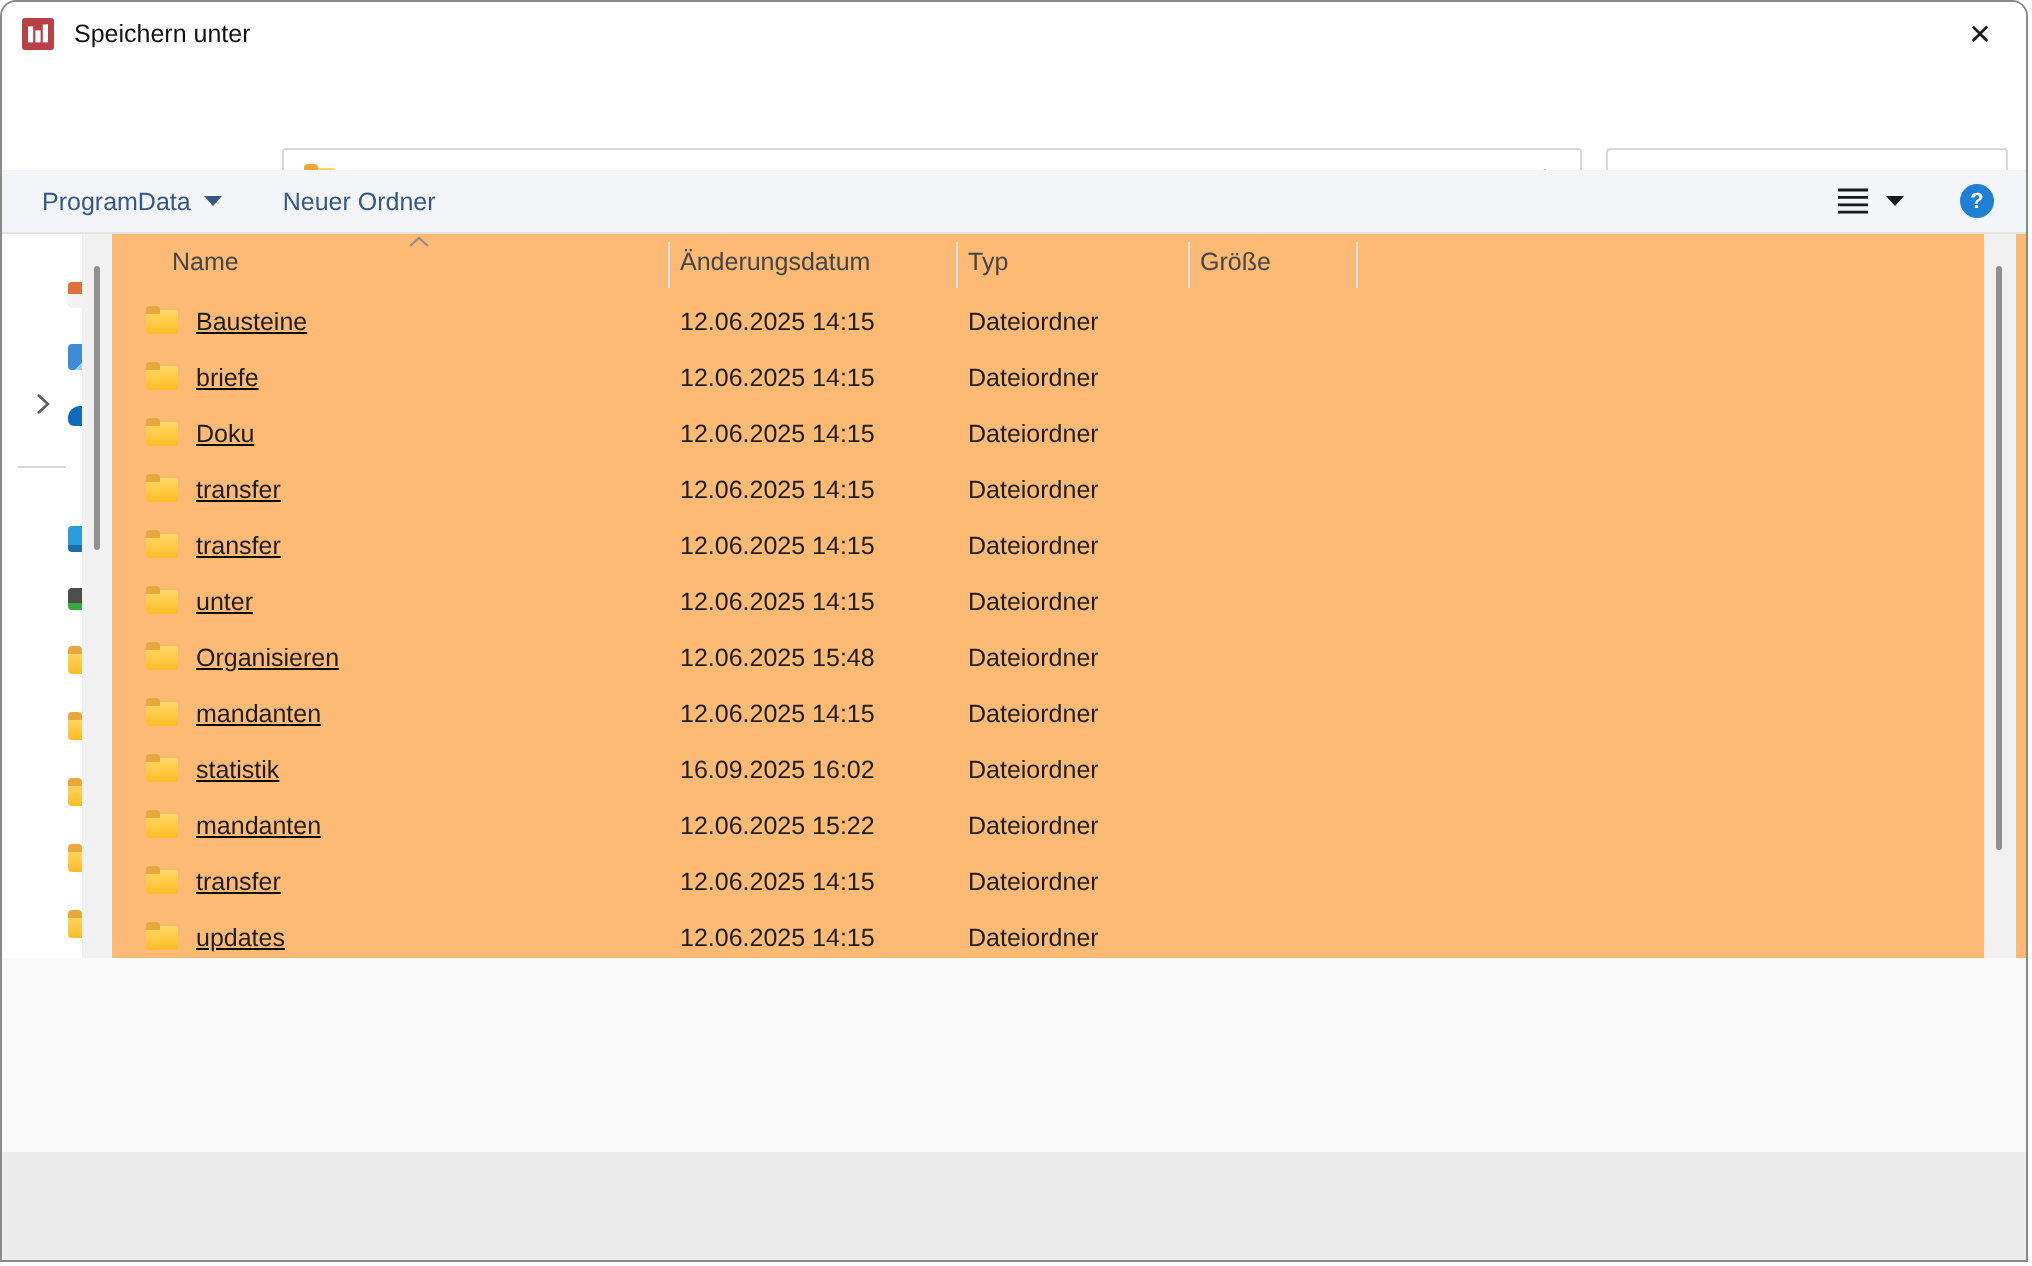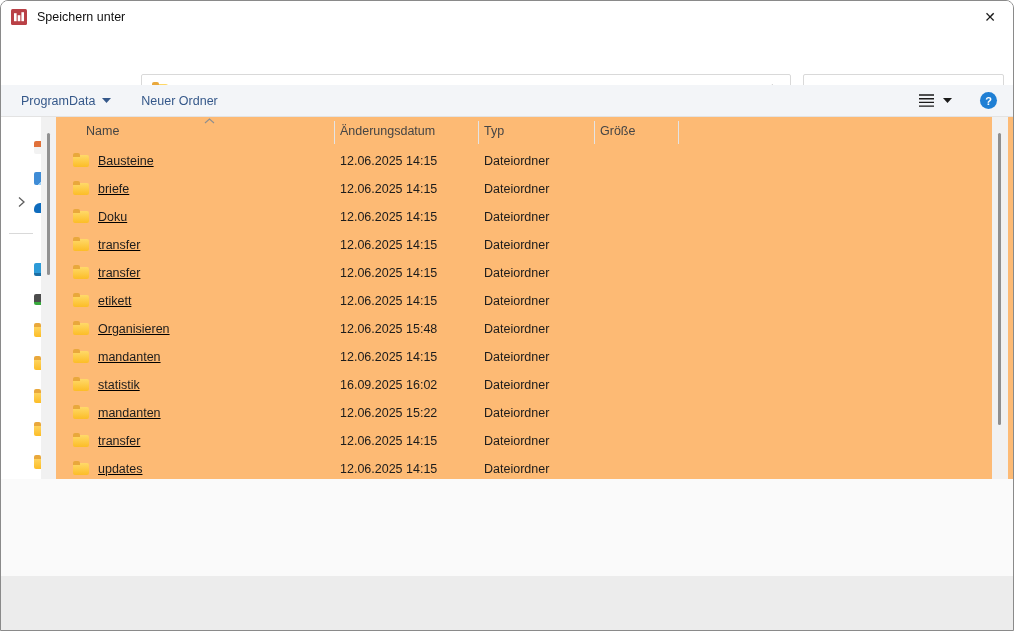--- a/index.html
+++ b/index.html
@@ -262,21 +262,21 @@
 
   <div class="file-row">
     <span class="folder-glyph"></span>
     <span class="file-name">transfer</span>
     <span class="file-date">12.06.2025 14:15</span>
     <span class="file-type">Dateiordner</span>
   </div>
 
   <div class="file-row">
     <span class="folder-glyph"></span>
-    <span class="file-name">etikett</span>
+    <span class="file-name">unter</span>
     <span class="file-date">12.06.2025 14:15</span>
     <span class="file-type">Dateiordner</span>
   </div>
 
   <div class="file-row">
     <span class="folder-glyph"></span>
     <span class="file-name">Organisieren</span>
     <span class="file-date">12.06.2025 15:48</span>
     <span class="file-type">Dateiordner</span>
   </div>

